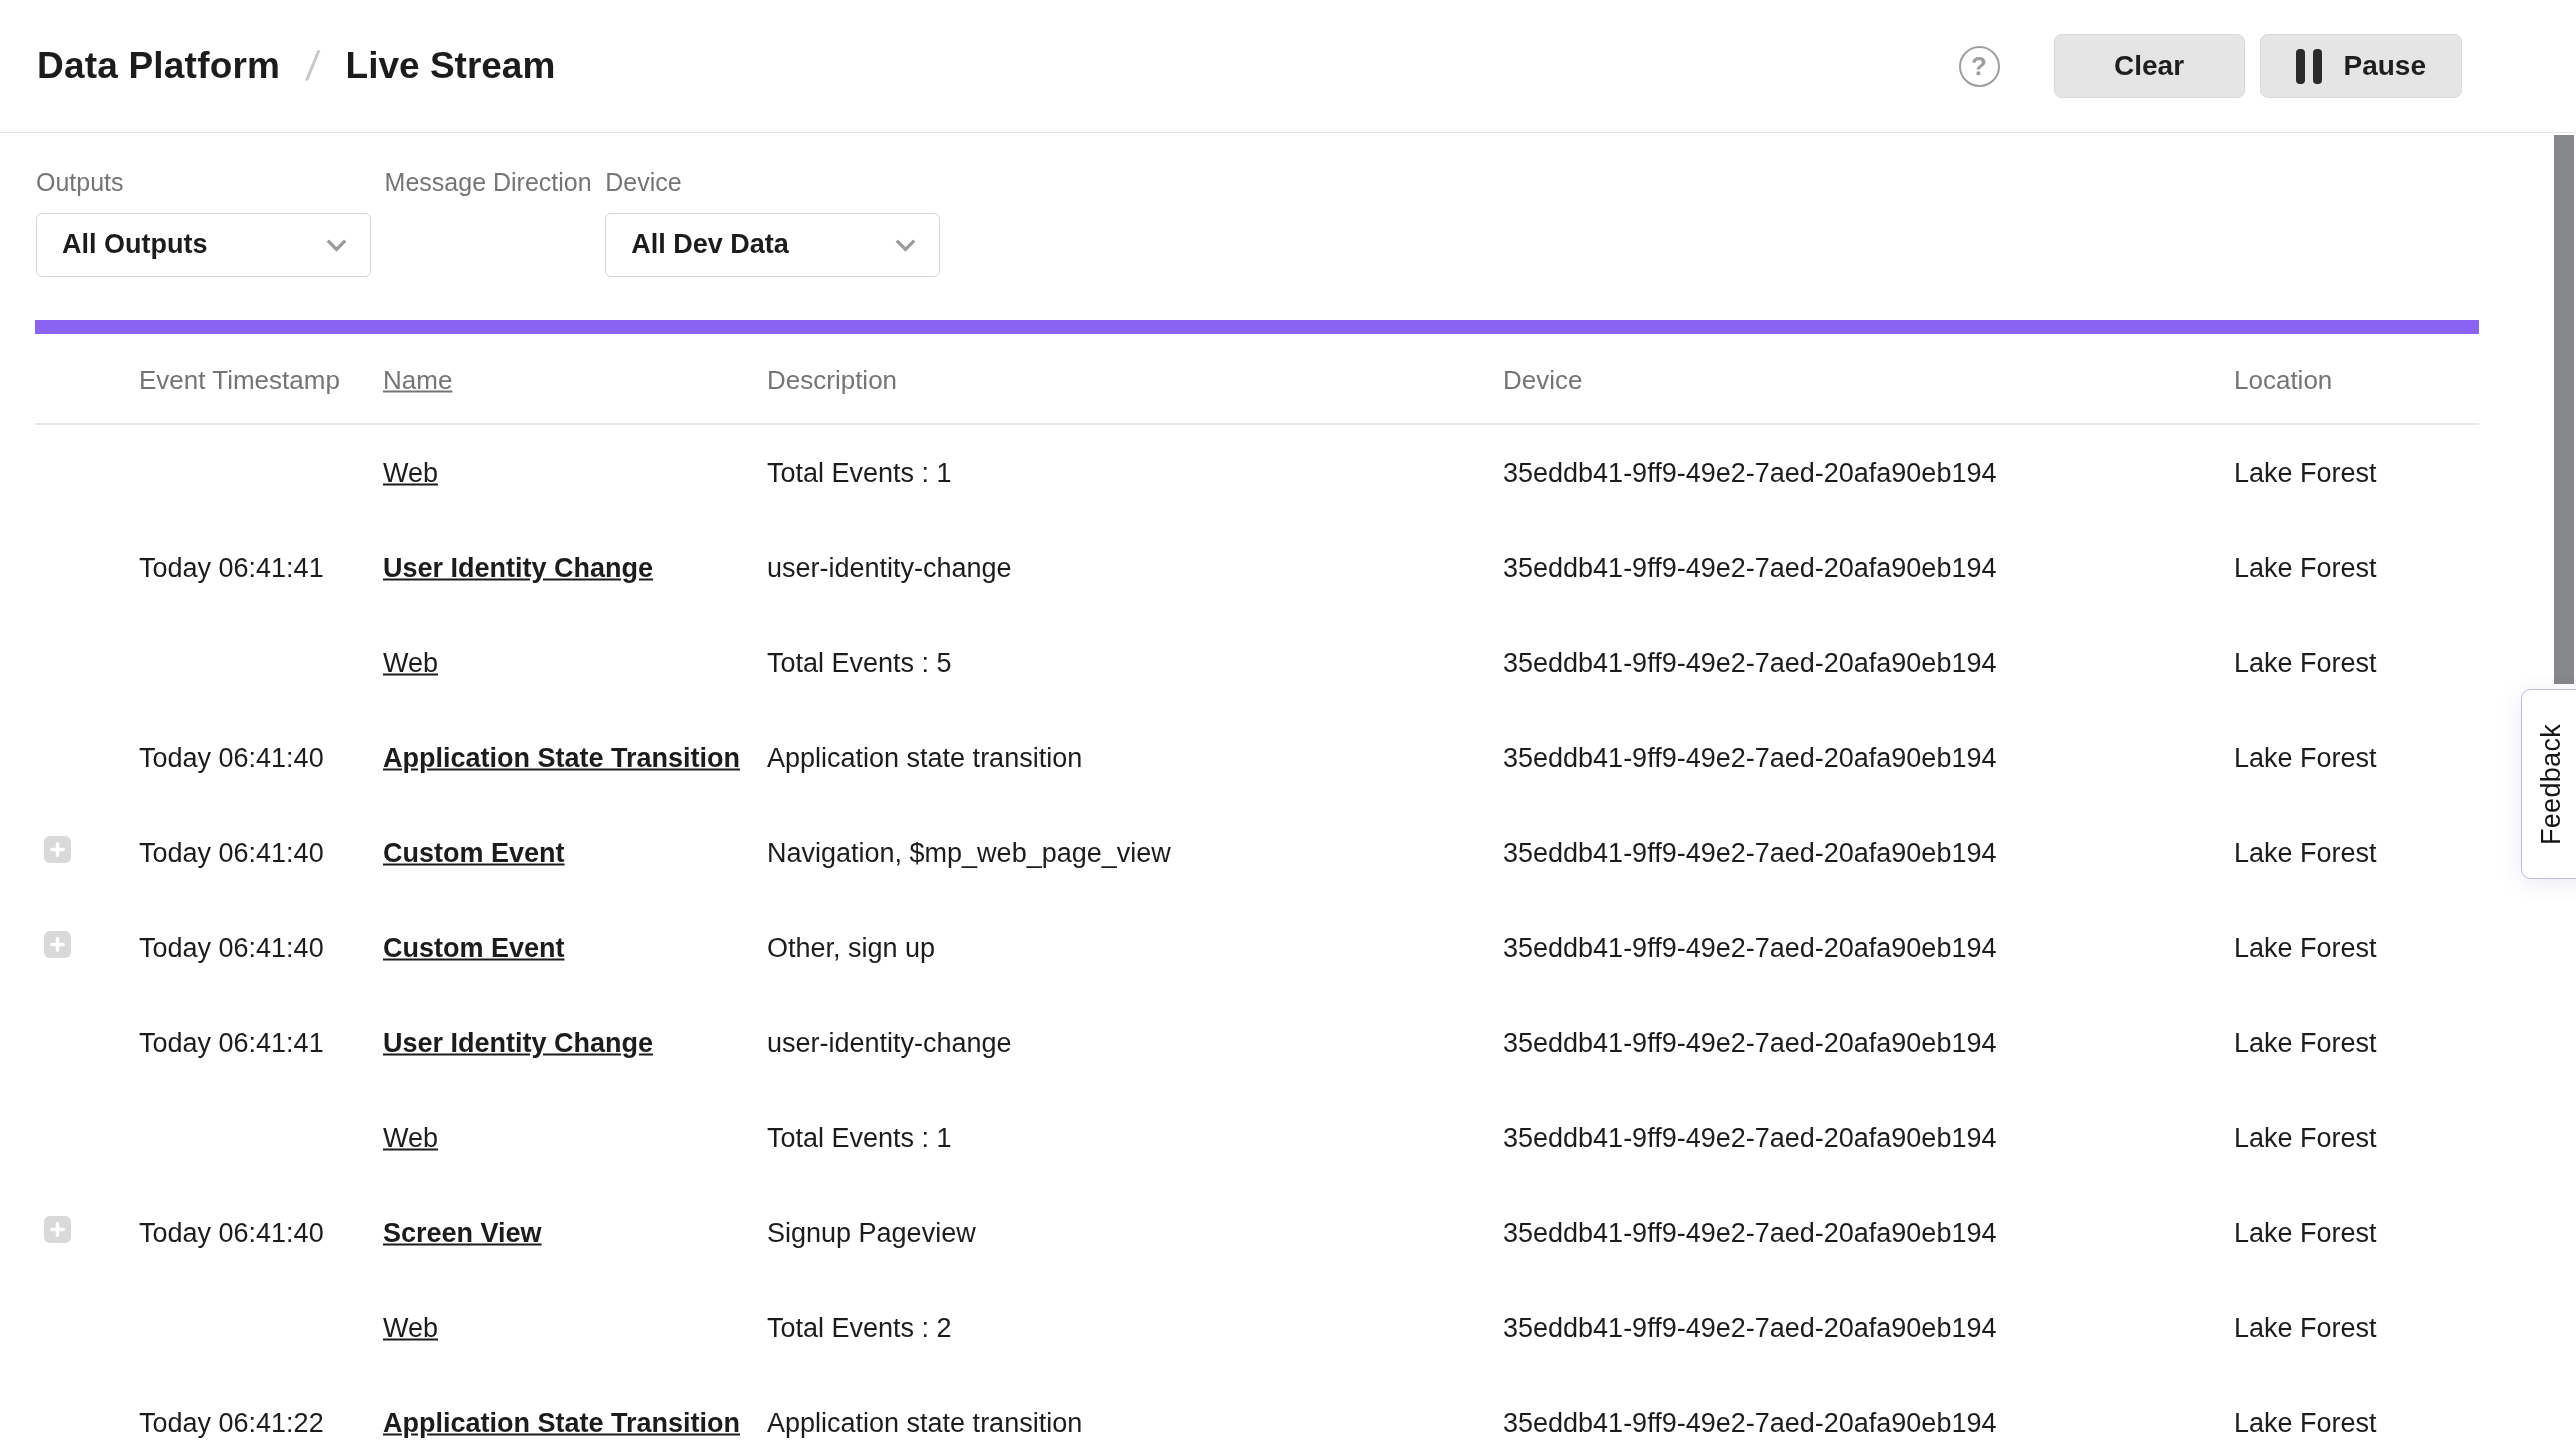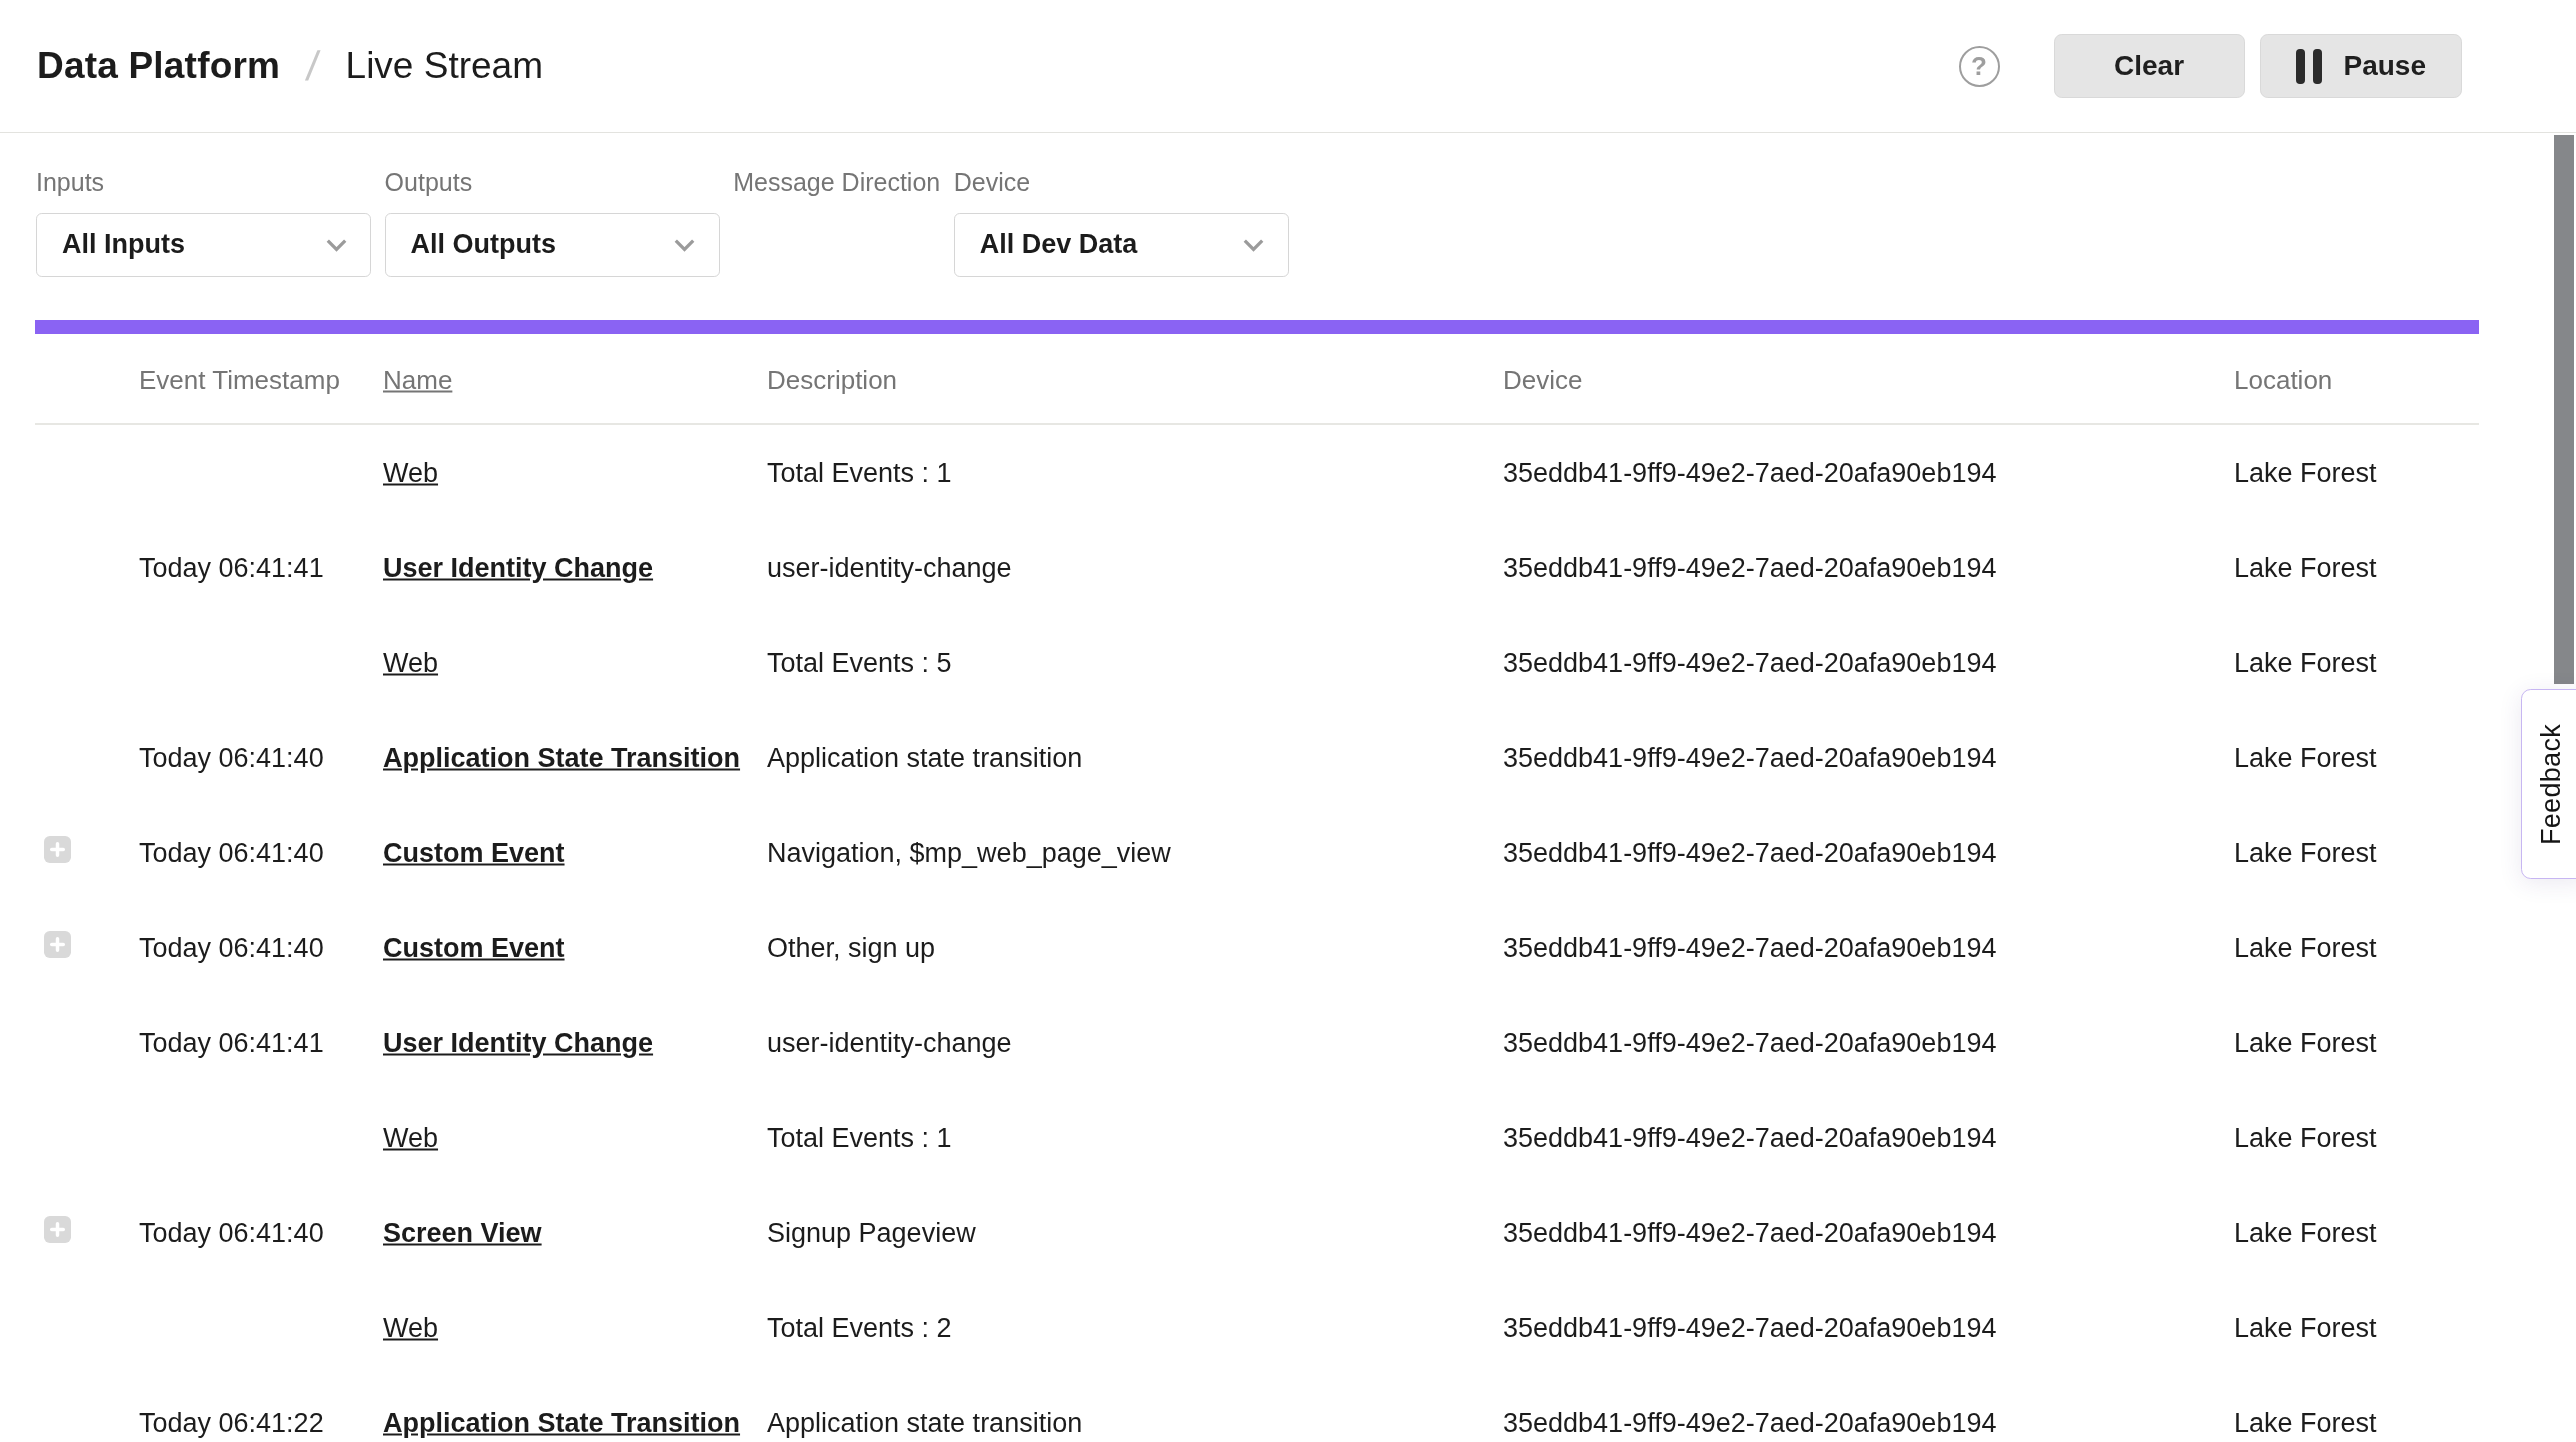--- a/index.html
+++ b/index.html
@@ -18,21 +18,21 @@
     font-family:"Liberation Sans", sans-serif;color:var(--text);
   }
   
   .page-header{
     height:133px;display:flex;align-items:center;justify-content:space-between;
     padding:0 114px 0 37px;border-bottom:1.9px solid var(--divider);
   }
   .breadcrumb{display:flex;align-items:center;font-size:37px;}
   .crumb-section{font-weight:600;letter-spacing:0.2px;}
   .crumb-sep{color:#c8c8c8;font-weight:300;margin:0 27px;font-size:41px;transform:skewX(-8deg);}
-  .crumb-page{font-weight:400;}
+  .crumb-page{font-weight:700;}
   .header-actions{display:flex;align-items:center;}
   .help{
     width:41px;height:41px;border:2.9px solid #9e9e9e;border-radius:50%;
     color:#9e9e9e;font-size:26px;font-weight:700;display:inline-flex;
     align-items:center;justify-content:center;margin-right:54px;cursor:pointer;
   }
   .btn{
     height:64px;min-width:191px;padding:0 35px;background:#e5e5e5;
     border:1.9px solid #d9d9d9;border-radius:7.8px;font-family:inherit;
     font-size:28px;font-weight:700;color:#1f1f1f;display:inline-flex;
@@ -104,29 +104,20 @@
             <i></i>
             <i></i>
           </span>
         <span>Pause</span>
       </button>
     </div>
   </header>
 
   <section class="filters">
     <div class="filter-group">
-      <div class="filter-label">Inputs</div>
-      <div class="select">
-        <span class="select-value">All Inputs</span>
-        <svg class="chev" width="29" height="29" viewBox="0 0 30 30">
-            <path d="M6 11l9 9 9-9" fill="none" stroke="#9b9b9b" stroke-width="3.4"></path>
-          </svg>
-      </div>
-    </div>
-    <div class="filter-group">
       <div class="filter-label">Outputs</div>
       <div class="select">
         <span class="select-value">All Outputs</span>
         <svg class="chev" width="29" height="29" viewBox="0 0 30 30">
             <path d="M6 11l9 9 9-9" fill="none" stroke="#9b9b9b" stroke-width="3.4"></path>
           </svg>
       </div>
     </div>
     <div class="filter-group">
       <div class="filter-label">Message Direction</div>

